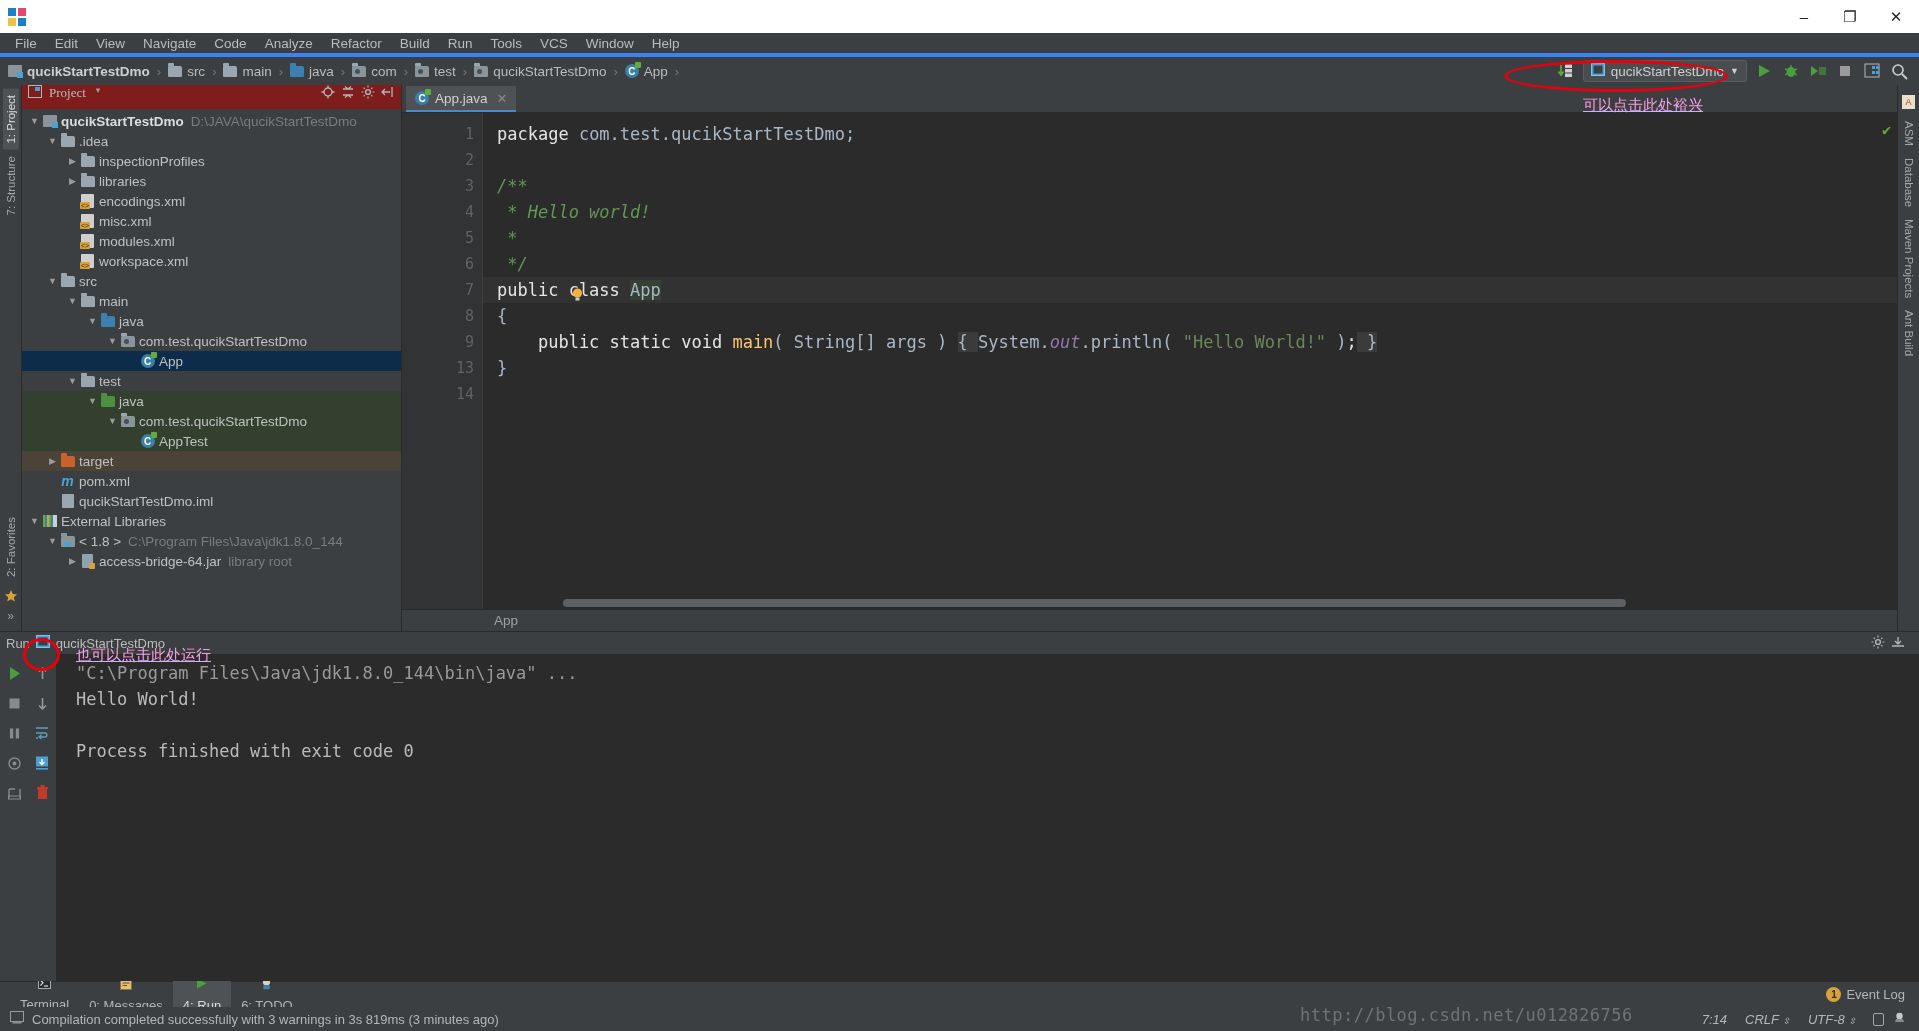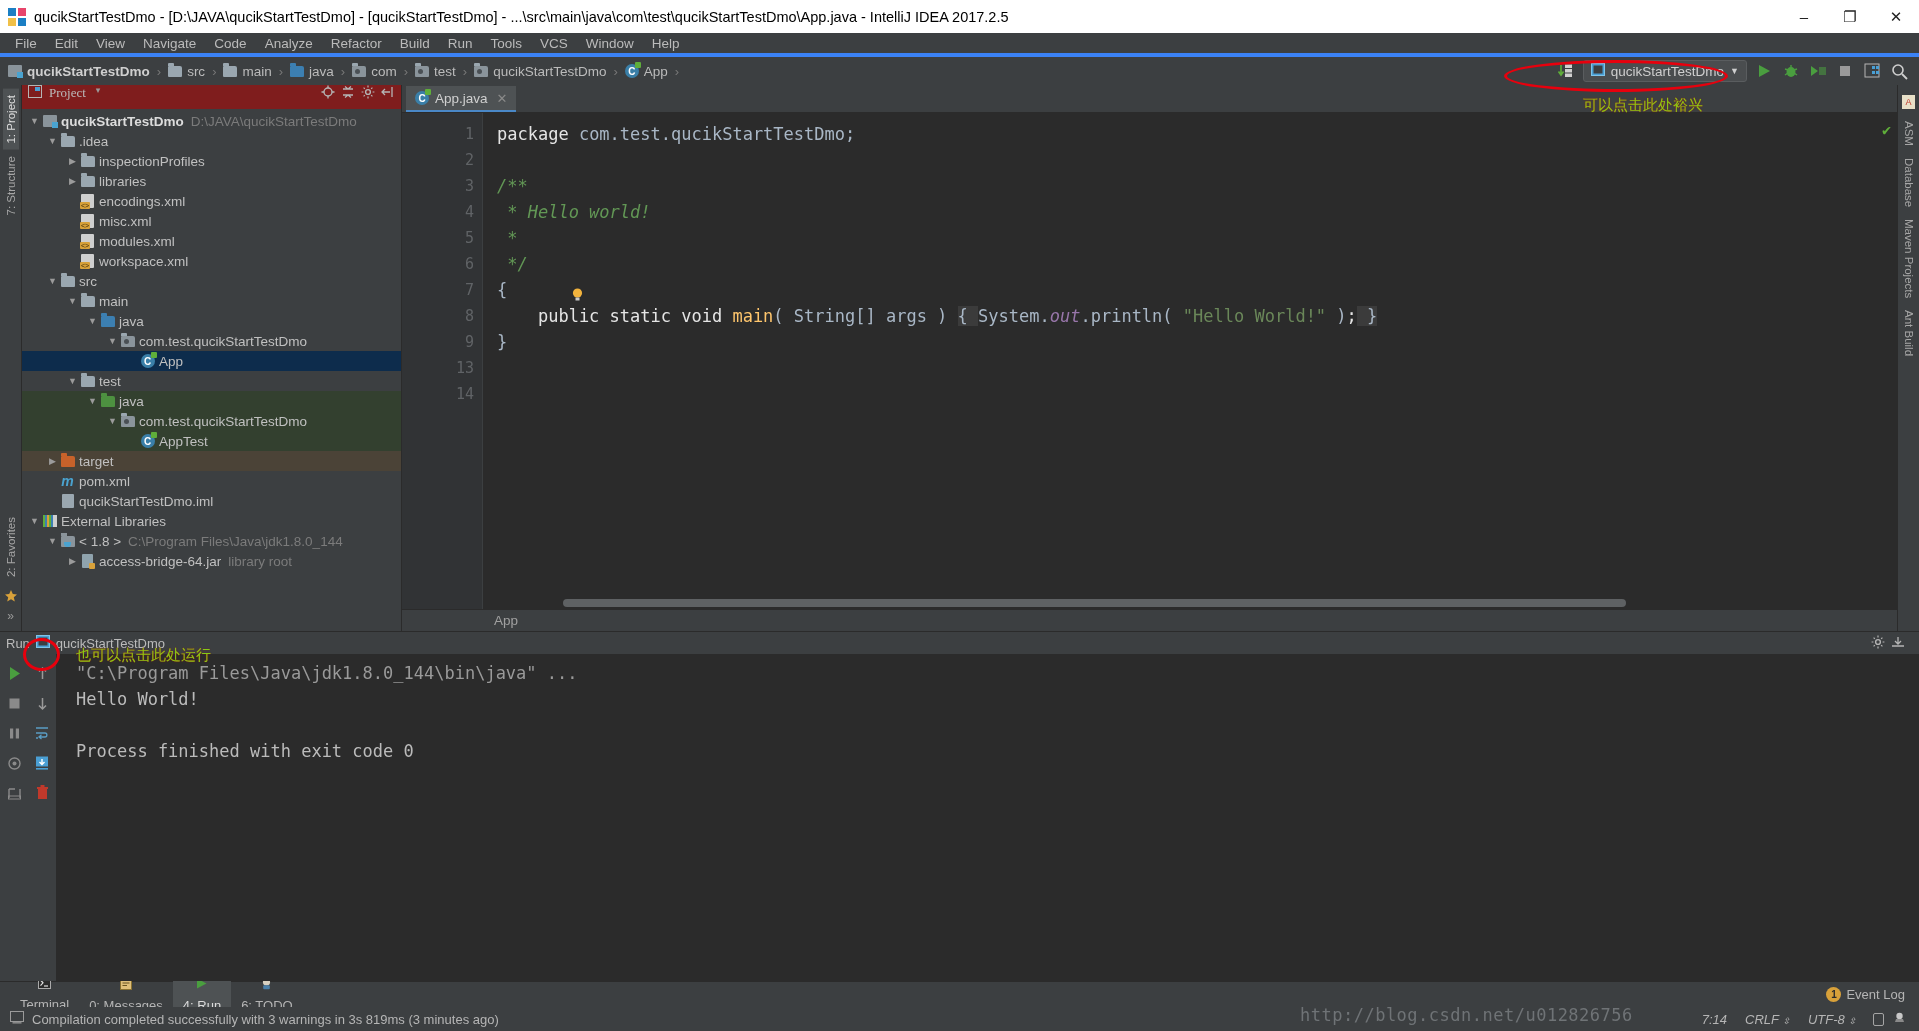--- a/index.html
+++ b/index.html
@@ -59,22 +59,23 @@
     height:22px; padding:0 7px; color:#cfcfcf; font-size:13.5px; white-space:nowrap;
   }
   .tbtn { width:20px; height:20px; display:flex; align-items:center; justify-content:center; }
 
   
   .ellipse-run {
     position:absolute; left:1504px; top:60px; width:224px; height:32px;
     border:3px solid #e8000d; border-radius:50%; pointer-events:none; z-index:40;
   }
   .ann-text {
-    position:absolute; color:#84cc16; font-size:15px; white-space:nowrap; z-index:41;
+    position:absolute; color:#c4b5fd; font-size:15px; white-space:nowrap; z-index:41;
     text-shadow: 0 0 1px #c00;
+    text-decoration: underline;
   }
 
   
   .main { flex:1 1 auto; display:flex; min-height:0; }
 
   
   .leftstrip, .rightstrip {
     width:22px; background:#3c3f41; display:flex; flex-direction:column;
     align-items:center; flex:0 0 22px; border-right:1px solid #2b2b2b;
     padding-top: 4px;
@@ -252,21 +253,20 @@
 
 <div class="app">
 
   <div class="titlebar">
     <div class="tb-icon">
       <div class="q1"></div>
         <div class="q2"></div>
         <div class="q3"></div>
         <div class="q4"></div>
     </div>
-    <div class="tb-title">qucikStartTestDmo - [D:\JAVA\qucikStartTestDmo] - [qucikStartTestDmo] - ...\src\main\java\com\test\qucikStartTestDmo\App.java - IntelliJ IDEA 2017.2.5</div>
     <div class="tb-spacer"></div>
     <div class="win-btn">–</div>
     <div class="win-btn">❐</div>
     <div class="win-btn close">✕</div>
   </div>
 
   <div class="menubar">
     <div class="menu-item">File</div>
     <div class="menu-item">Edit</div>
     <div class="menu-item">View</div>
@@ -654,20 +654,21 @@
           <div class="gline"><span>14</span></div>
         </div>
 
         <div class="code-area">
           <div class="cline"><span class="kw">package</span><span class="punct"> com.test.qucikStartTestDmo;</span></div>
           <div class="cline"> </div>
           <div class="cline"><span class="cmt">/**</span></div>
           <div class="cline"><span class="cmt"> * Hello world!</span></div>
           <div class="cline"><span class="cmt"> *</span></div>
           <div class="cline"><span class="cmt"> */</span></div>
+          <div class="cline hl"><span class="kw">public class </span><span class="cls-name">App</span></div>
           <div class="cline"><span class="punct">{</span></div>
           <div class="cline"><span class="kw">    public static void </span><span class="fn">main</span><span class="punct">( String[] args ) </span><span class="fold-collapsed punct">{ </span><span class="punct">System.</span><span class="fld">out</span><span class="punct">.println( </span><span class="str">"Hello World!"</span><span class="punct"> )</span><span class="kw">;</span><span class="fold-collapsed punct"> }</span></div>
           <div class="cline"><span class="punct">}</span></div>
           <div class="cline"> </div>
 
           <div class="bulb">
             <svg width="13" height="14" viewBox="0 0 13 14">
               <circle cx="6.5" cy="5" r="4.6" fill="#f2b33d"></circle>
               <rect x="4.5" y="9.5" width="4" height="3" fill="#c9c9c9"></rect>
             </svg>

